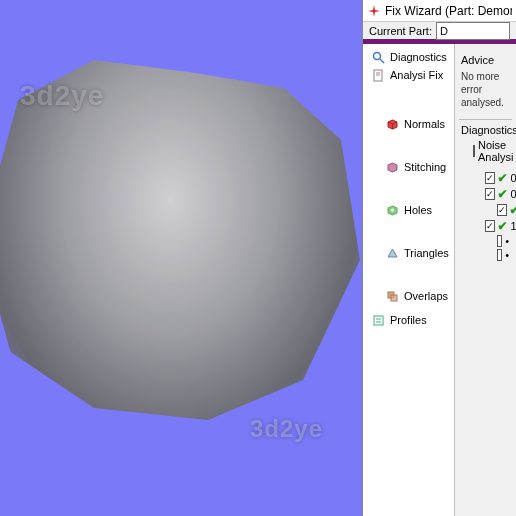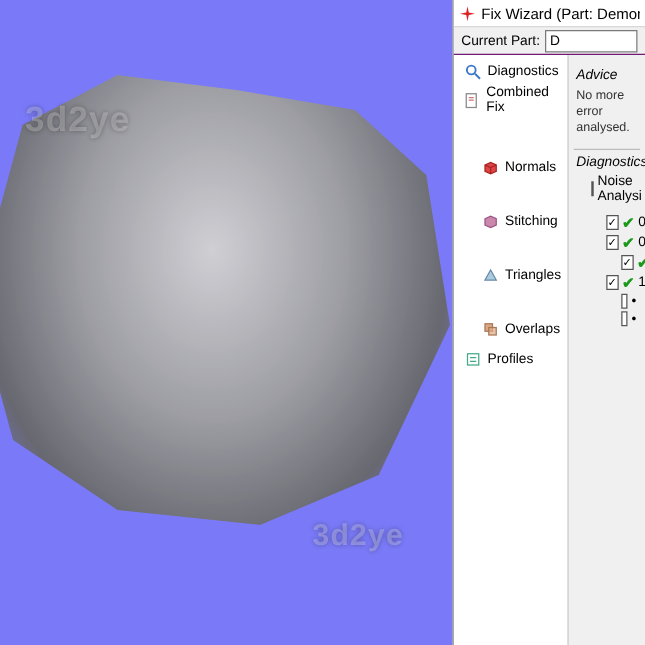--- a/index.html
+++ b/index.html
@@ -30,40 +30,40 @@
 }
 .titlebar {
   height: 22px; background: #fff; display: flex; align-items: center; padding: 0 4px; gap: 4px;
   border-bottom: 1px solid #ccc;
 }
 .titlebar .icon { width: 14px; height: 14px; display:flex; align-items:center; justify-content:center;}
 .titlebar-text { font-size: 12px; color: #000; white-space: nowrap; overflow: hidden; }
 
 .toolbar-row {
   height: 22px; display: flex; align-items: center; padding: 2px 6px; gap: 4px;
-  border-bottom: 1px solid #701a75; background:#f0f0f0;
+  border-bottom: 5px solid #701a75; background:#f0f0f0;
 }
 .toolbar-row .lbl { color: #000; }
 .part-dropdown {
   flex: 1; height: 18px; background: #fff; border: 1px solid #7a7a7a;
   display: flex; align-items: center; padding: 0 3px; overflow:hidden;
 }
 .nav-item {
   display: flex; align-items: center; gap: 5px; padding: 2px 4px 2px 8px;
   cursor: pointer; color: #000;
 }
 .nav-item.indent { padding-left: 22px; margin-top: 25px; }
 .nav-icon { width: 14px; height: 14px; display:flex; align-items:center; justify-content:center; }
 .nav-sep { height: 6px; }
 
 .content-split { display:flex; flex:1; overflow:hidden; }
 .left-nav { width: 92px; background:#fff; border-right:1px solid #c0c0c0; padding:4px 0; }
 .right-info { flex:1; background:#f0f0f0; padding:6px 4px; overflow:hidden; }
 
-.group-label { color:#000; margin: 4px 16px 2px 2px; font-style: italic; }
+.group-label { color:#000; margin: 4px 16px 2px 2px; }
 .advice-text { color:#333; font-size:10px; padding:2px 2px 4px 2px; line-height:1.3; }
 .fieldset-line { border-top:1px solid #bbb; margin:6px 0 4px 0; }
 
 .chk-row { display:flex; align-items:center; gap:3px; padding:1px 0 1px 2px; }
 .chk-row.indent1 { padding-left: 14px; }
 .chk-row.indent2 { padding-left: 26px; }
 .chk-row.indent3 { padding-left: 38px; }
 .chk { width:12px; height:12px; border:1px solid #555; background:#fff; display:flex; align-items:center; justify-content:center; font-size:9px; color:#000;}
 .green-check { color:#1a9a1a; font-weight:bold; font-size:12px; }
 .dot { color:#000; }
@@ -111,21 +111,21 @@
       </div>
 
       <div class="nav-item">
         <span class="nav-icon">
           <svg width="13" height="13" viewBox="0 0 13 13">
               <rect x="2" y="1" width="8" height="11" fill="#fff" stroke="#888"></rect>
               <line x1="4" y1="4" x2="8" y2="4" stroke="#c77"></line>
               <line x1="4" y1="6" x2="8" y2="6" stroke="#c77"></line>
             </svg>
         </span>
-        <span>Combined Fix</span>
+        <span>Analysi Fix</span>
       </div>
 
       <div class="nav-sep"></div>
 
       <div class="nav-item indent">
         <span class="nav-icon">
           <svg width="13" height="13" viewBox="0 0 13 13">
               <path d="M2 4 L6.5 2 L11 4 L11 9 L6.5 11 L2 9 Z" fill="#d44" stroke="#a22"></path>
               <path d="M2 4 L6.5 6 L11 4 M6.5 6 L6.5 11" fill="none" stroke="#a22"></path>
             </svg>
@@ -136,20 +136,29 @@
       <div class="nav-item indent">
         <span class="nav-icon">
           <svg width="13" height="13" viewBox="0 0 13 13">
               <path d="M2 4 L6.5 2 L11 4 L11 9 L6.5 11 L2 9 Z" fill="#c8a" stroke="#958"></path>
             </svg>
         </span>
         <span>Stitching</span>
       </div>
 
 
+      <div class="nav-item indent">
+        <span class="nav-icon">
+          <svg width="13" height="13" viewBox="0 0 13 13">
+              <path d="M2 4 L6.5 2 L11 4 L11 9 L6.5 11 L2 9 Z" fill="#8c8" stroke="#5a5"></path>
+              <circle cx="6.5" cy="6" r="1.5" fill="#fff"></circle>
+            </svg>
+        </span>
+        <span>Holes</span>
+      </div>
 
       <div class="nav-item indent">
         <span class="nav-icon">
           <svg width="13" height="13" viewBox="0 0 13 13">
               <path d="M2 10 L6.5 2 L11 10 Z" fill="#acd" stroke="#68a"></path>
             </svg>
         </span>
         <span>Triangles</span>
       </div>
 

